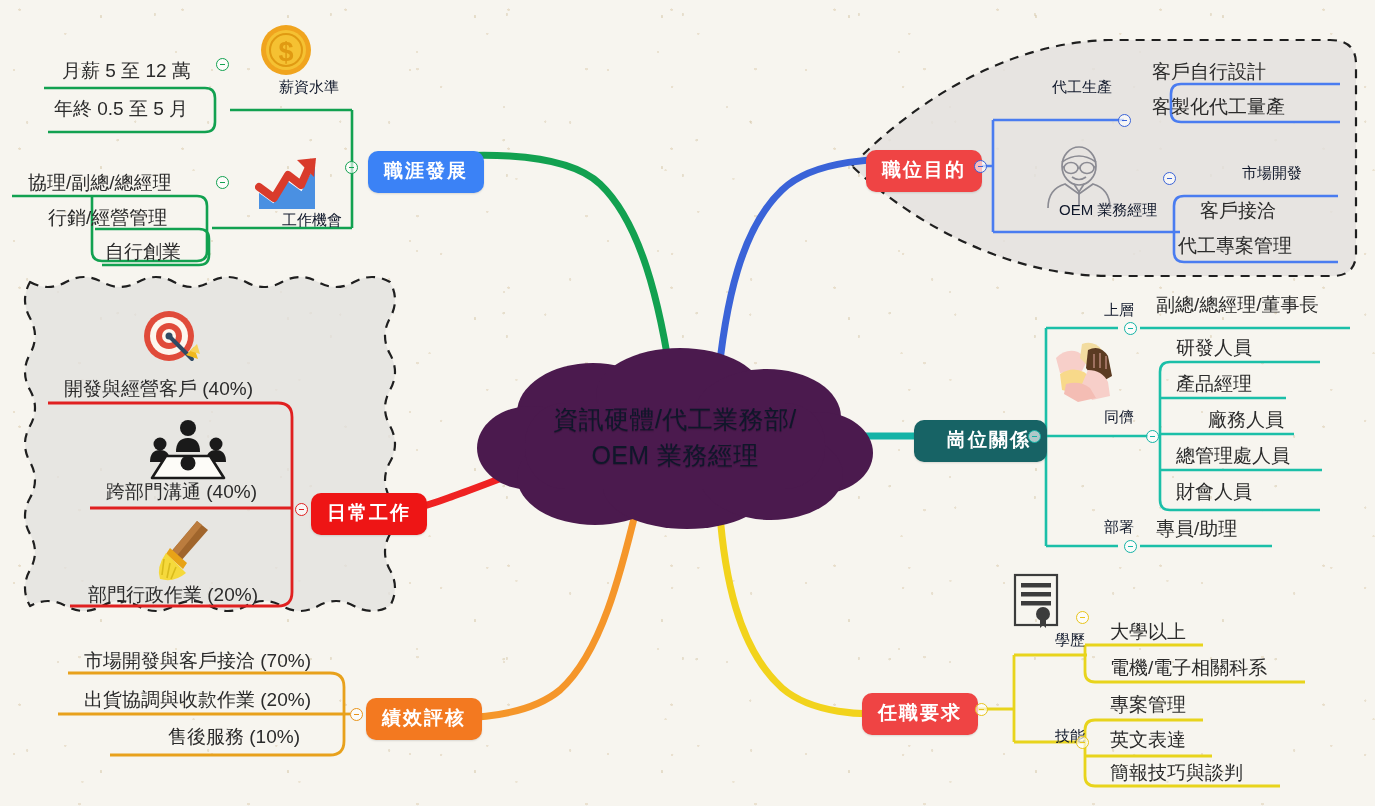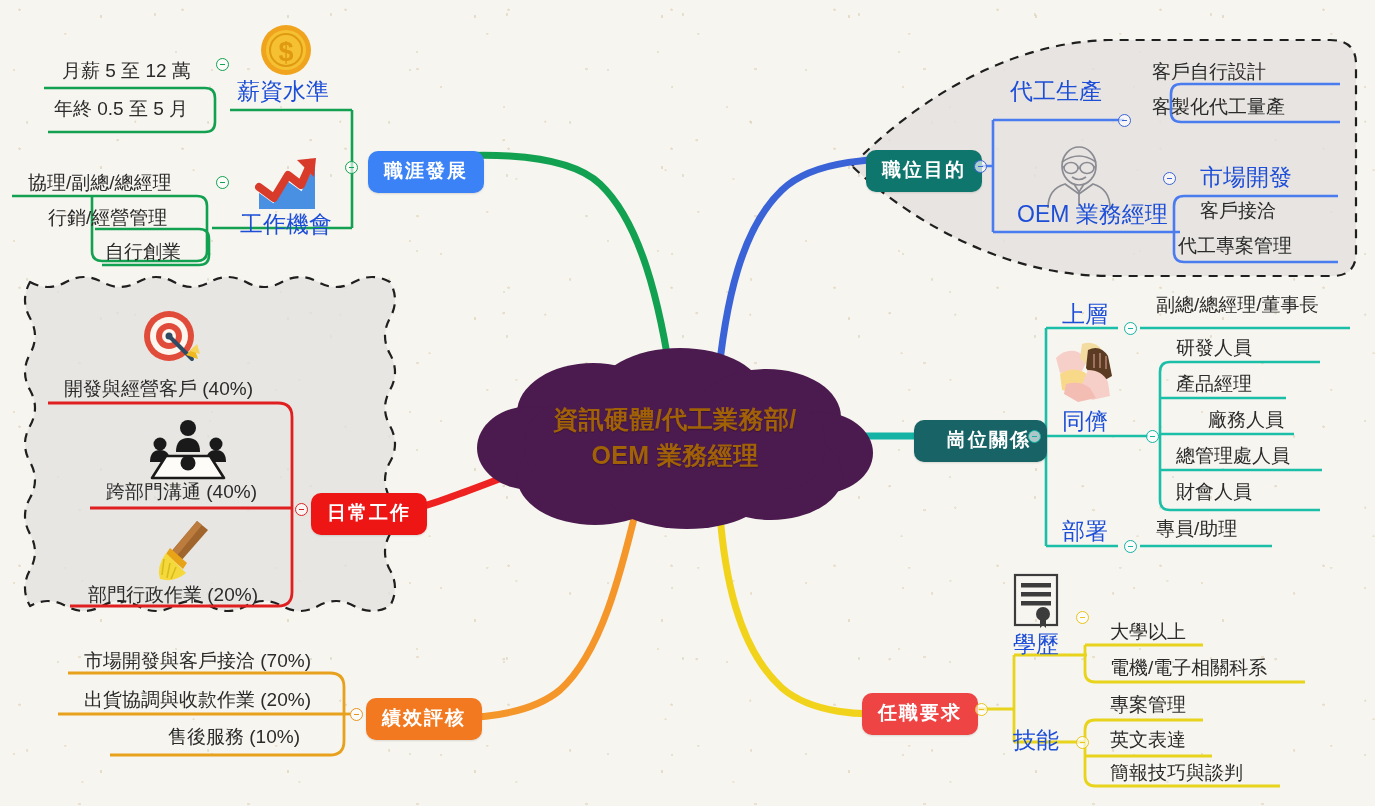--- a/index.html
+++ b/index.html
@@ -40,40 +40,40 @@
   svg.layer.behind{z-index:1;}
 
   .node{position:absolute;z-index:5;}
 
   
   #central-node{
     left:475px;top:345px;width:400px;height:185px;z-index:4;
     display:flex;align-items:center;justify-content:center;
   }
   #central-node .cloud-label{
-    position:relative;z-index:2;color:#a16207;font-size:25px;font-weight:bold;
+    position:relative;z-index:2;color:#0f172a;font-size:25px;font-weight:normal;
     line-height:1.42;text-align:center;letter-spacing:.4px;white-space:pre-line;
     text-shadow:0 1px 1px rgba(0,0,0,.25);
   }
 
   
   .pill{
     position:absolute;z-index:6;border-radius:10px;color:#fff;
     font-size:19px;font-weight:bold;letter-spacing:2px;
     display:flex;align-items:center;justify-content:center;
     padding:7px 16px 9px;white-space:nowrap;
     box-shadow:0 1px 2px rgba(0,0,0,.12);
   }
 
   
   .leaf{
     position:absolute;z-index:6;color:#2b2b2b;white-space:nowrap;
     font-size:19px;line-height:1.15;
   }
-  .leaf.cat{font-size:23px;color:#1d4ed8;}
+  .leaf.cat{font-size:15px;color:#0f172a;margin-left:42px;}
 
   
   .toggle{
     position:absolute;z-index:7;width:11px;height:11px;border-radius:50%;
     border:1.4px solid #9b9b9b;background:rgba(255,255,255,.65);
     display:flex;align-items:center;justify-content:center;
   }
   .toggle i{display:block;width:5px;height:1.4px;background:#9b9b9b;}
   .toggle.g{border-color:#12a150;} .toggle.g i{background:#12a150;}
   .toggle.b{border-color:#3a63d8;} .toggle.b i{background:#3a63d8;}
@@ -177,21 +177,21 @@
 OEM 業務經理</div>
   </div>
 
   <div class="pill" style="left:368px;top:151px;background:#3b82f6;">
     <span>職涯發展</span>
   </div>
   <div class="toggle g" style="left:345px;top:161px;">
       <i></i>
     </div>
 
-  <div class="pill" style="left:866px;top:150px;background:#0f766e;">
+  <div class="pill" style="left:866px;top:150px;background:#ef4444;">
     <span>職位目的</span>
   </div>
   <div class="toggle b" style="left:974px;top:160px;">
       <i></i>
     </div>
 
   <div class="pill" style="left:914px;top:420px;background:#176365;padding-left:33px;">
     <span>崗位關係</span>
   </div>
   <div class="toggle t" style="left:1028px;top:430px;">

